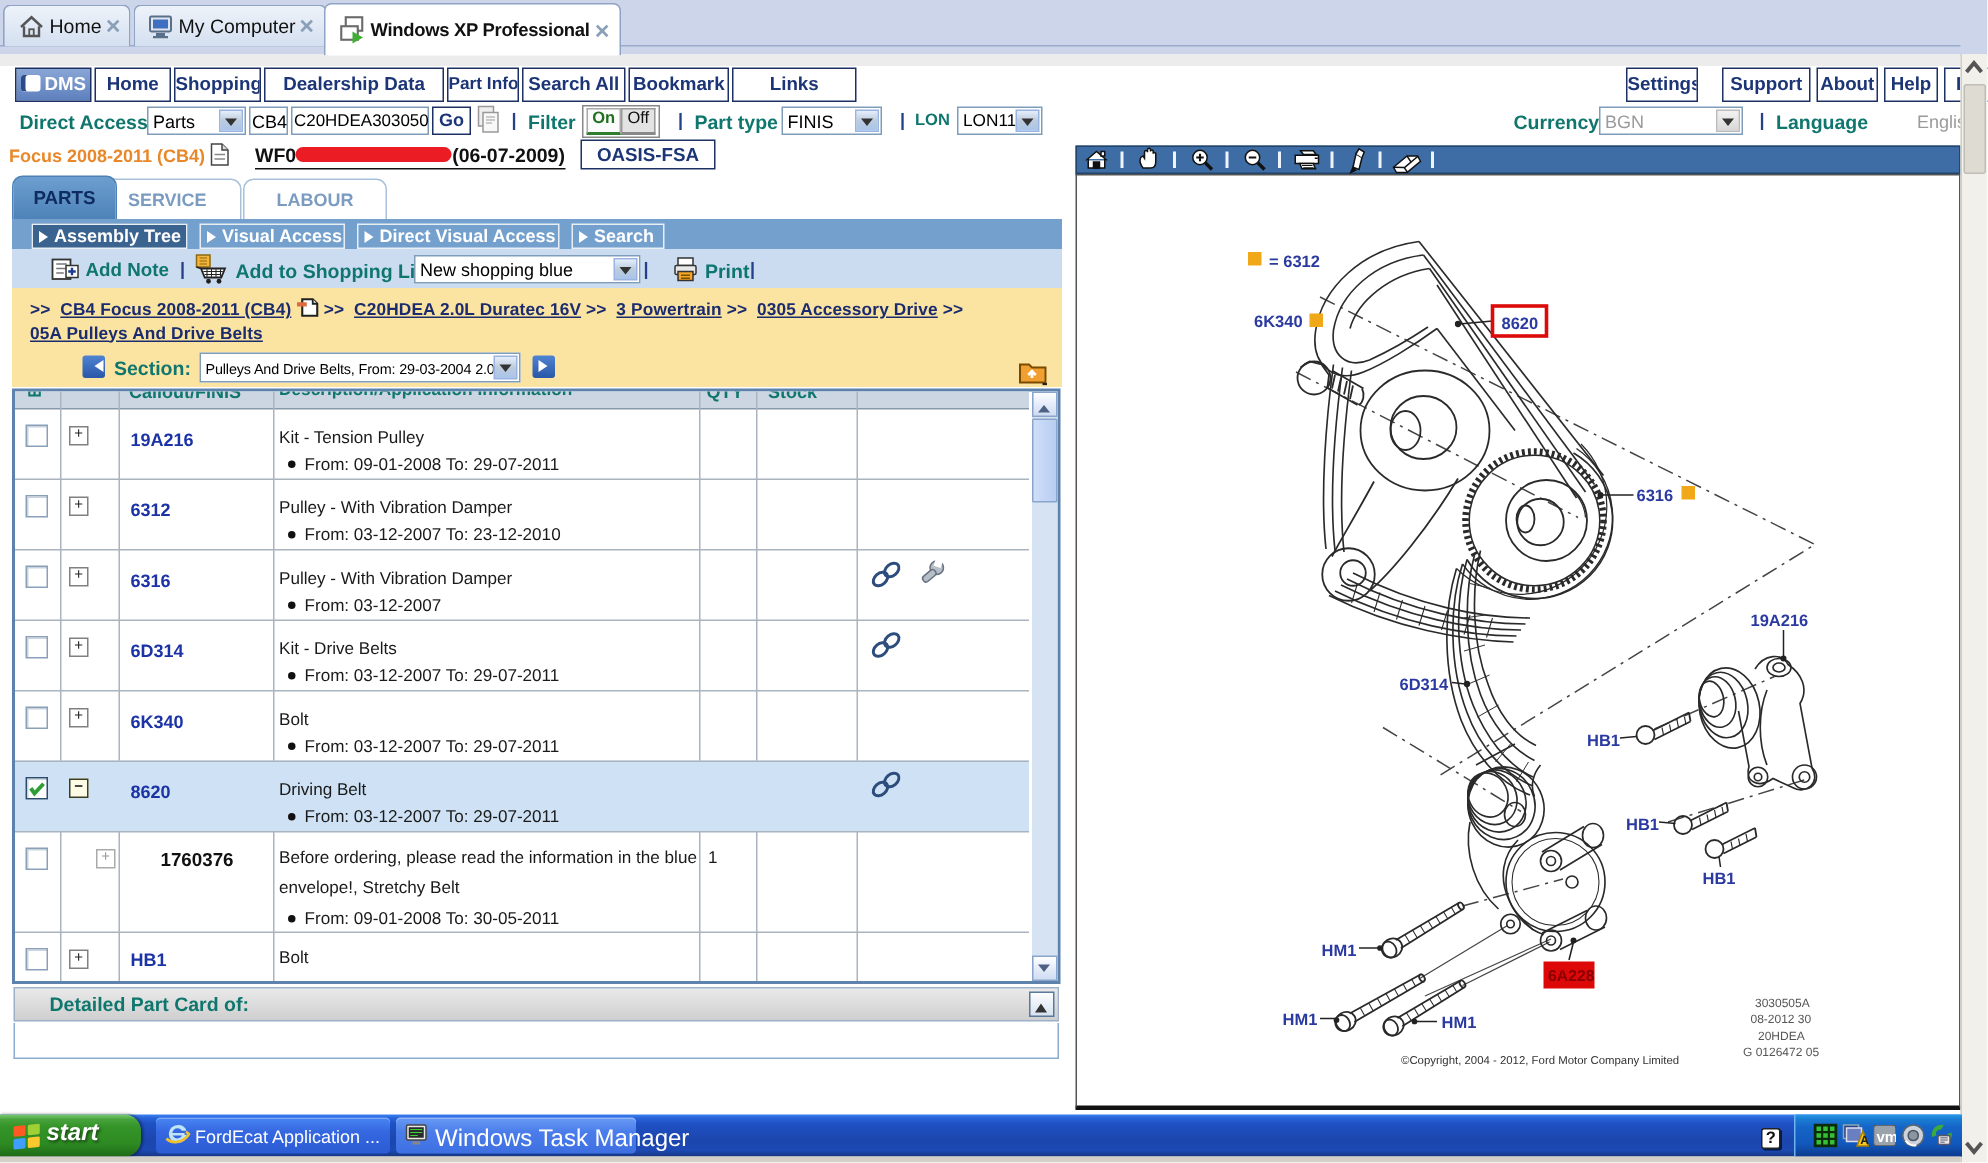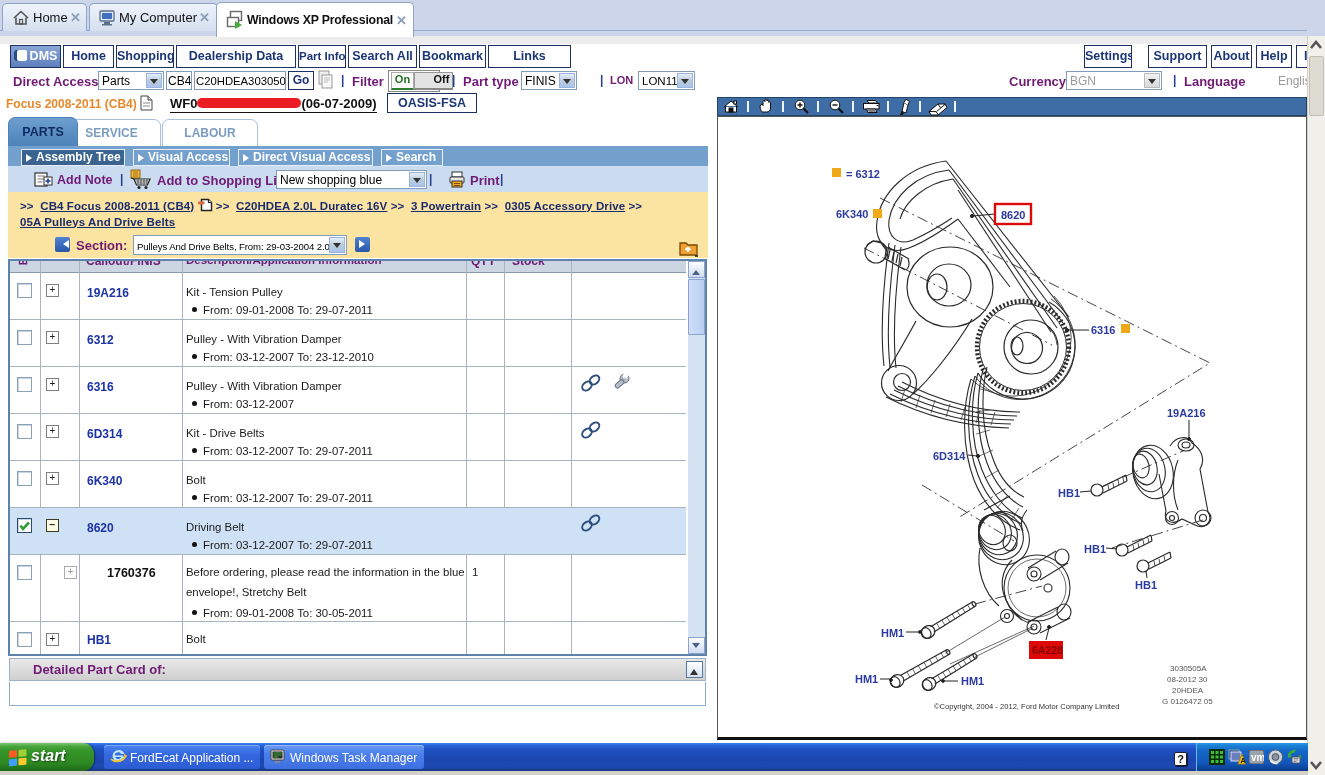--- a/index.html
+++ b/index.html
@@ -1,19 +1,19 @@
 <!DOCTYPE html>
 <html><head>
 <meta charset="utf-8">
 <style>
 html,body{margin:0;padding:0;}
 #screen{position:relative;width:1325px;height:775px;background:#fff;overflow:hidden;
   font-family:"Liberation Sans",sans-serif;font-size:12px;}
 .abs{position:absolute;}
-.navy{color:#701a75;}
+.navy{color:#0f766e;}
 .b{font-weight:bold;}
 
 #tabbar{position:absolute;left:0;top:0;width:1325px;height:36px;background:#ccd5e9;border-bottom:1px solid #b9c4dc;}
 .btab{position:absolute;top:3px;height:27px;background:linear-gradient(#eef3fa,#d4dff0);
   border:1px solid #8fa3c4;border-bottom:none;border-radius:5px 5px 0 0;color:#111;font-size:13px;}
 .btab .x{color:#8aa0b8;font-weight:bold;font-size:13px;}
 .btab span{white-space:nowrap;}
 #tab3{top:2px;height:34px;background:#fff;font-weight:bold;}
 
 .navbtn{position:absolute;top:45px;height:23px;background:#fff;border:1px solid #1c3064;color:#1c3576;
@@ -104,25 +104,25 @@
   <div class="navbtn" style="left:288px;top:71px;width:26px;height:19px;line-height:17px;font-size:12px;">Go</div>
   <svg class="abs" style="left:317px;top:70px;" width="18" height="20" viewBox="0 0 18 20">
         <rect x="2" y="1" width="10" height="13" fill="#eee" stroke="#999"></rect>
         <rect x="5" y="5" width="10" height="13" fill="#f8f8f8" stroke="#999"></rect>
         <path d="M7 8h6M7 10h6M7 12h4" stroke="#bbb"></path>
       </svg>
   <span class="sep" style="left:341px;top:73px;">|</span>
   <span class="abs navy b" style="left:352px;top:74px;font-size:13px;">Filter</span>
   <div class="abs" style="left:388px;top:70px;width:50px;height:20px;background:#fff;border:1px solid #888;">
     <span class="abs" style="left:2px;top:1px;width:21px;height:15px;border:1px solid #aaa;background:#fbfbfb;color:#207020;font-weight:bold;font-size:11px;text-align:center;border-bottom:2px solid #2f7d2f;">On</span>
-    <span class="abs" style="left:25px;top:1px;width:21px;height:15px;border:1px solid #999;background:#e3e3e3;color:#111;font-weight:bold;font-size:11px;text-align:center;border-bottom:2px solid #888;padding-left:16px;">Off</span>
+    <span class="abs" style="left:25px;top:1px;width:21px;height:15px;border:1px solid #999;background:#e3e3e3;color:#111;font-weight:normal;font-size:11px;text-align:center;border-bottom:2px solid #888;">Off</span>
   </div>
   <span class="sep" style="left:452px;top:73px;">|</span>
   <span class="abs navy b" style="left:463px;top:74px;font-size:13px;">Part type</span>
-  <div class="sel" style="left:521px;top:71px;width:56px;height:19px;">
+  <div class="sel" style="left:521px;top:71px;width:67px;height:19px;">
         <span class="txt">FINIS</span>
         <span class="ar"></span>
       </div>
   <span class="sep" style="left:600px;top:73px;">|</span>
   <span class="abs navy b" style="left:610px;top:74px;font-size:11px;">LON</span>
   <div class="sel" style="left:638px;top:71px;width:57px;height:19px;">
         <span class="txt" style="font-size:11.5px;top:3px;">LON11</span>
         <span class="ar"></span>
       </div>
   <span class="abs navy b" style="left:1009px;top:74px;font-size:13px;">Currency</span>
@@ -599,21 +599,21 @@
         <path d="M1 11 C4 14.5 12 14.5 16 8 L14 6.5" fill="none" stroke="#f0c030" stroke-width="1.8"></path>
       </svg>
   <span class="abs" style="left:130px;top:751px;color:#fff;font-size:12px;">FordEcat Application ...</span>
   <div class="abs" style="left:264px;top:745px;width:160px;height:24px;background:linear-gradient(#6a9bf5,#4a7dea 40%,#3e6fe2);border-radius:3px;box-shadow:inset 0 1px 0 #92b6f8;"></div>
   <svg class="abs" style="left:270px;top:749px;" width="16" height="15" viewBox="0 0 16 15">
         <rect x="1" y="1" width="13" height="10" rx="1" fill="#e8e8e8" stroke="#444"></rect>
         <rect x="2.5" y="2.5" width="10" height="7" fill="#2a2a2a"></rect>
         <path d="M3.5 4 h8 M3.5 6 h8 M3.5 8 h5" stroke="#3ad03a" stroke-width=".8"></path>
         <rect x="5" y="12" width="5" height="2" fill="#888"></rect>
       </svg>
-  <span class="abs" style="left:290px;top:751px;color:#fff;font-size:12px;">Windows Task Manager</span>
+  <span class="abs" style="left:290px;top:751px;color:#fff;font-size:16px;">Windows Task Manager</span>
 
   <div class="abs" style="left:1174px;top:752px;width:13px;height:14px;background:#fff;border-radius:2px;border:1px solid #222;box-shadow:1px 1px 0 #001a4a;color:#111;font-weight:bold;font-size:11px;line-height:13px;text-align:center;box-sizing:border-box;">?</div>
 
   <div class="abs" style="left:1196px;top:743px;width:111px;height:28px;background:linear-gradient(#2a9aea 0%,#1a7fd4 10%,#1565c8 30%,#1258bc 70%,#0c3a8c 100%);border-left:1px solid #6ab6f2;"></div>
   <svg class="abs" style="left:1209px;top:749px;" width="16" height="16" viewBox="0 0 16 16">
         <rect x="0" y="0" width="16" height="16" fill="#0c2a0c"></rect>
         <g fill="#35c035">
           <rect x="2" y="2" width="3" height="3"></rect>
           <rect x="6.5" y="2" width="3" height="3"></rect>
           <rect x="11" y="2" width="3" height="3"></rect>

